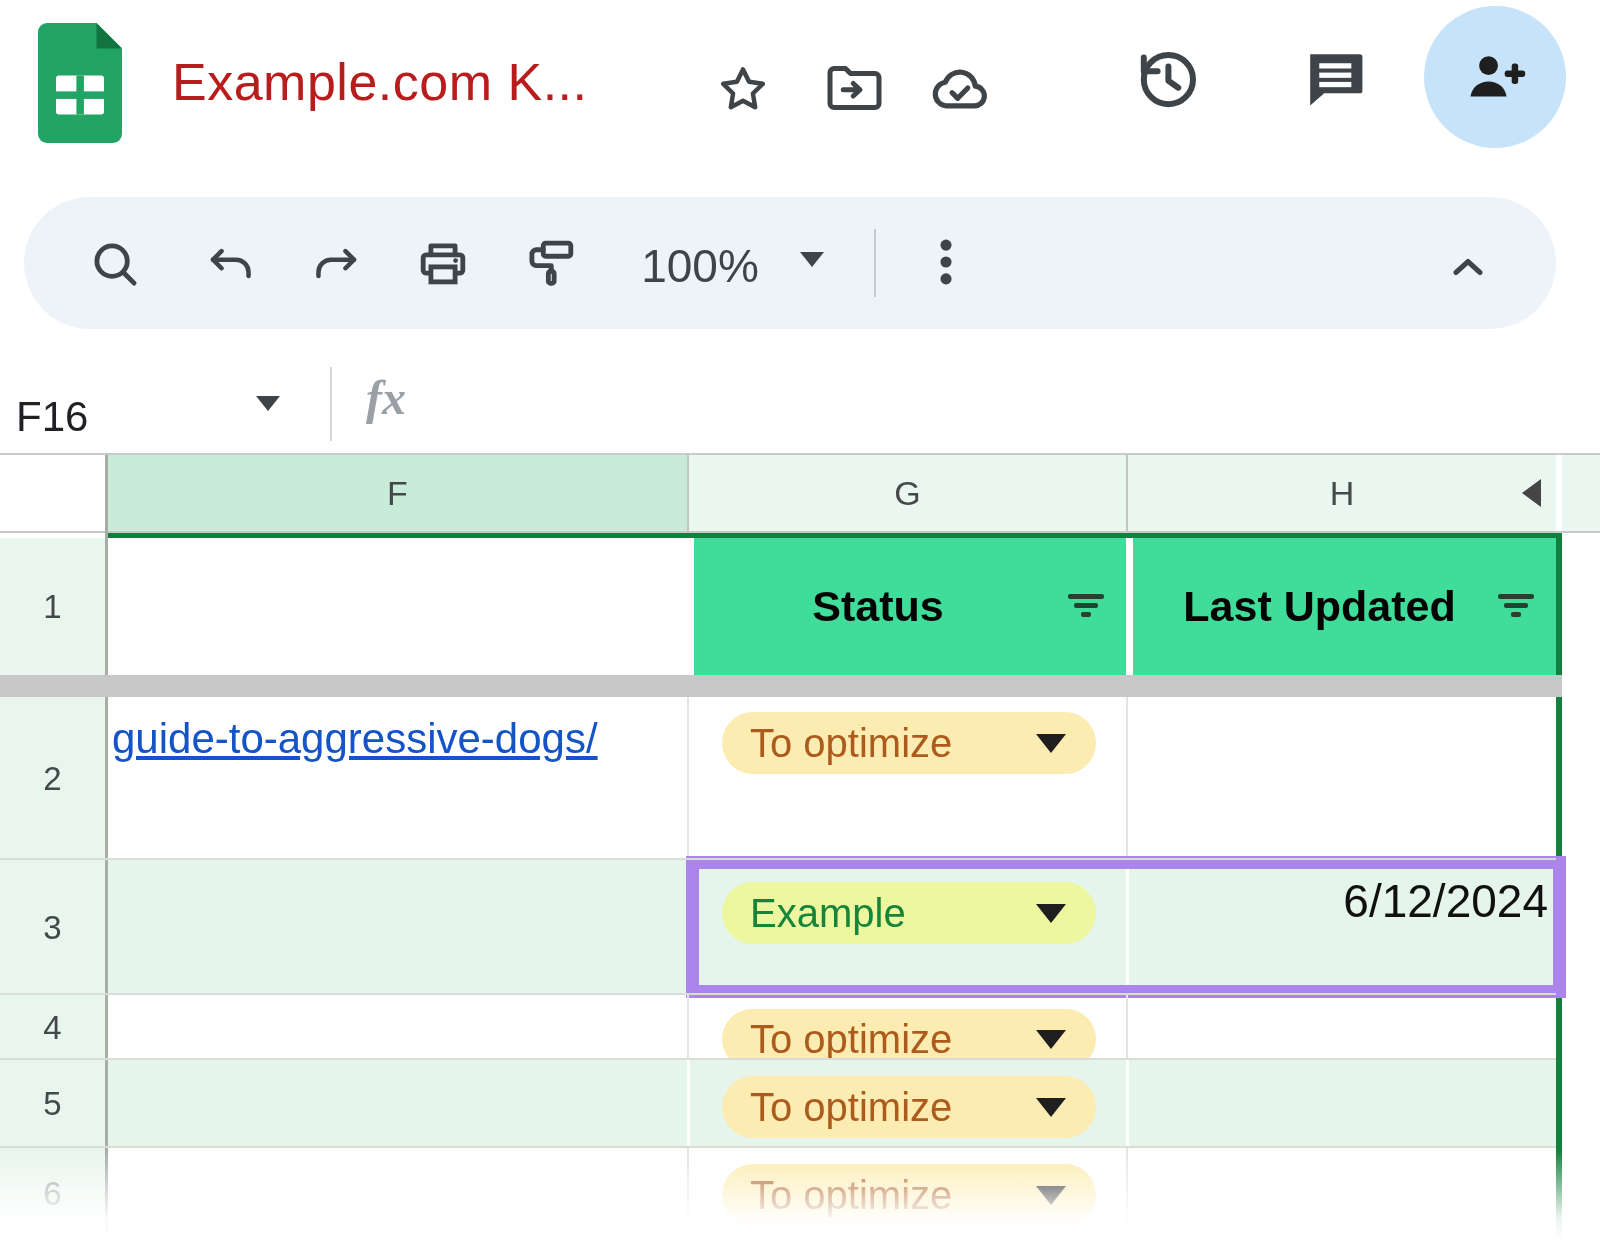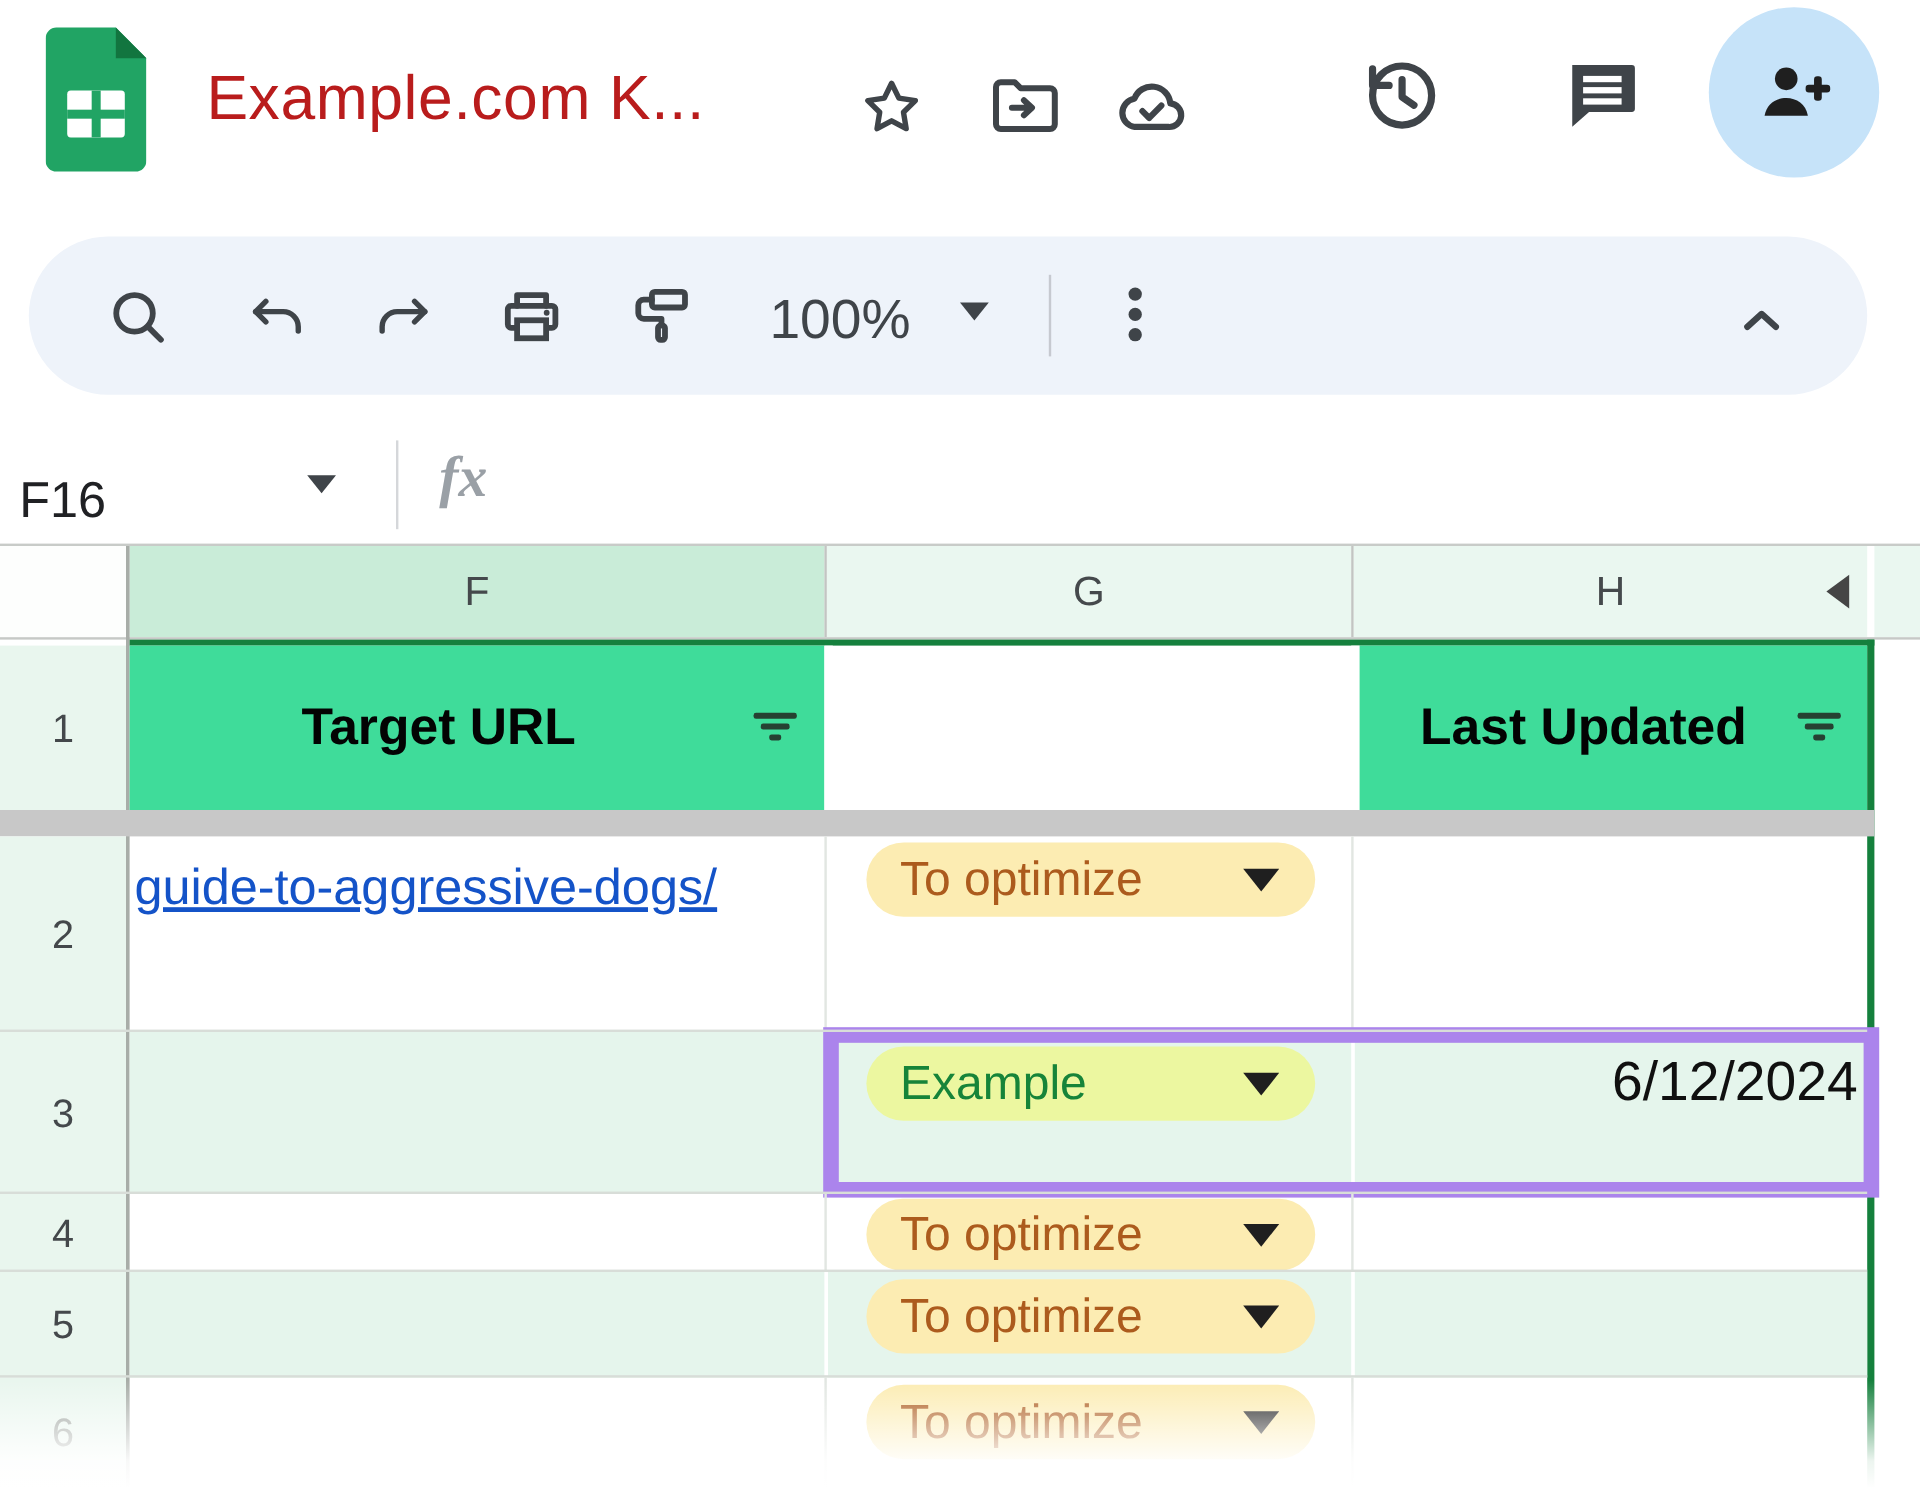--- a/index.html
+++ b/index.html
@@ -24,21 +24,21 @@
   
   .namebox{font-size:42px;color:#202124;line-height:50px;}
   .fx{font-family:"Liberation Serif",serif;font-style:italic;font-size:48px;color:#9aa0a6;font-weight:bold;}
 
   
   .colheader-letter{font-size:34px;color:#45494c;text-align:center;line-height:76px;}
   .gutter-num{font-size:33px;color:#44484b;text-align:center;}
   .hdr-cell{background:#3fdc9a;}
   .hdr-label{font-size:43px;font-weight:bold;color:#030303;text-align:center;}
   .filter-icon .b{position:absolute;height:5px;background:#264132;border-radius:2px;}
-  .chip{border-radius:31px;display:flex;align-items:center;box-sizing:border-box;padding-left:28px;}
+  .chip{border-radius:31px;display:flex;align-items:center;box-sizing:border-box;padding-left:28px;margin-top:10px;}
   .chip .lbl{font-size:40px;}
   .chip-warn{background:#fcecb2;}
   .chip-warn .lbl{color:#ac5b1d;}
   .chip-warn .arr{border-top-color:#b36b24;}
   .chip-ok{background:#ecf7a0;}
   .chip-ok .lbl{color:#168439;}
   .chip-ok .arr{border-top-color:#1a8a40;}
   .chip .arr{position:absolute;right:30px;width:0;height:0;border-left:15px solid transparent;border-right:15px solid transparent;border-top:19px solid;}
   .url-line{font-size:42px;color:#1453c8;text-decoration:underline;line-height:54px;white-space:nowrap;}
   .date-cell{font-size:46px;color:#101010;text-align:right;}
@@ -190,29 +190,29 @@
   <div class="abs" style="left:1126px;top:455px;width:2px;height:76px;background:#c2c5c2;"></div>
   <div class="abs" style="left:0;top:531px;width:1600px;height:2px;background:#c6c9c6;"></div>
 
   <div class="abs" style="left:105px;top:455px;width:3px;height:785px;background:#a8ada8;"></div>
 
   <div class="abs" style="left:108px;top:533px;width:1454px;height:5px;background:#15803d;"></div>
 
   <div class="abs" style="left:0;top:538px;width:105px;height:137px;background:#e9f6ee;">
     <div class="gutter-num" style="line-height:137px;">1</div>
   </div>
-  <div class="abs hdr-cell" style="left:108px;top:538px;width:579px;height:137px;">
-    <div class="hdr-label" style="line-height:137px;padding-right:64px;">Target URL</div>
-    <div class="abs filter-icon" style="left:520px;top:56px;width:38px;height:26px;">
+  <div class="abs" style="left:687px;top:538px;width:7px;height:137px;background:#ffffff;"></div>
+  <div class="abs hdr-cell" style="left:694px;top:538px;width:432px;height:137px;">
+    <div class="hdr-label" style="line-height:137px;padding-right:64px;">Status</div>
+    <div class="abs filter-icon" style="left:374px;top:56px;width:38px;height:26px;">
       <span class="b" style="left:0;top:0;width:36px;"></span>
         <span class="b" style="left:6px;top:9px;width:24px;"></span>
         <span class="b" style="left:13px;top:18px;width:10px;"></span>
     </div>
   </div>
-  <div class="abs" style="left:687px;top:538px;width:7px;height:137px;background:#ffffff;"></div>
   <div class="abs" style="left:1126px;top:538px;width:7px;height:137px;background:#ffffff;"></div>
   <div class="abs hdr-cell" style="left:1133px;top:538px;width:423px;height:137px;">
     <div class="hdr-label" style="line-height:137px;padding-right:50px;">Last Updated</div>
     <div class="abs filter-icon" style="left:365px;top:56px;width:38px;height:26px;">
       <span class="b" style="left:0;top:0;width:36px;"></span>
         <span class="b" style="left:6px;top:9px;width:24px;"></span>
         <span class="b" style="left:13px;top:18px;width:10px;"></span>
     </div>
   </div>
 

